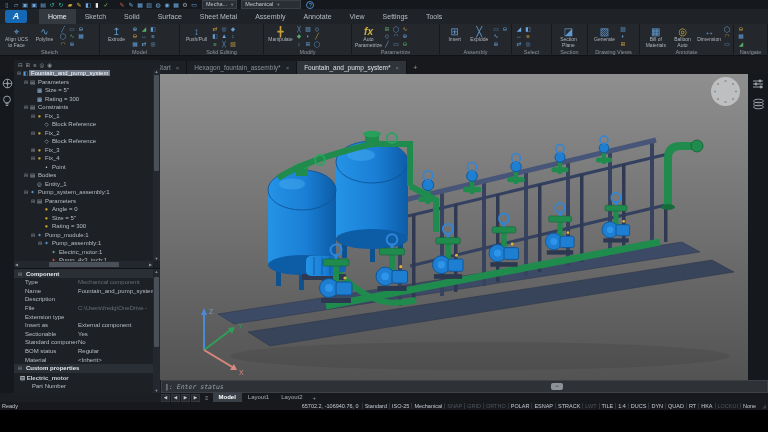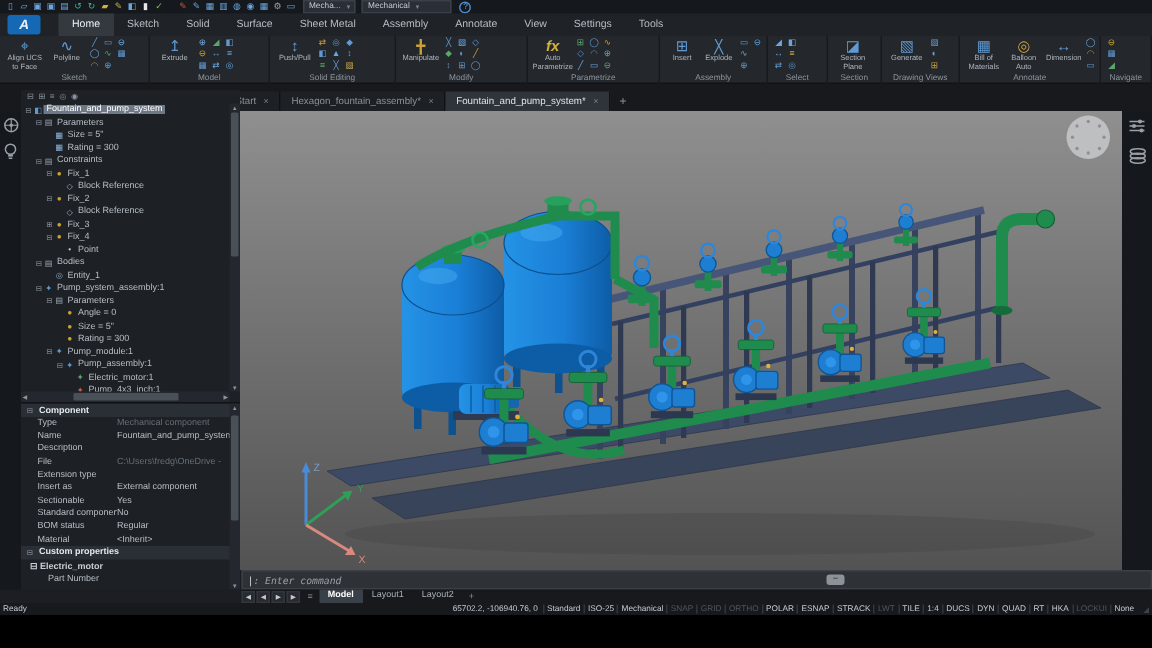--- a/index.html
+++ b/index.html
@@ -736,21 +736,21 @@
       <g stroke="#9aa0a6" stroke-width="1" fill="none">
         <ellipse cx="6.5" cy="3" rx="5" ry="1.8"></ellipse>
           <ellipse cx="6.5" cy="6" rx="5" ry="1.8"></ellipse>
           <ellipse cx="6.5" cy="9" rx="5" ry="1.8"></ellipse>
       </g>
     </svg>
   </div>
 
   <div class="cmdrow">
     <span class="cur">|</span>
-    <span class="hint">: Enter command</span>
+    <span class="hint">: Enter status</span>
     <span class="cmdmin">−</span>
   </div>
 
   <div class="layoutrow" id="layoutRow">
       <span class="navb">◀</span>
       <span class="navb">◀</span>
       <span class="navb">▶</span>
       <span class="navb">▶</span>
       <span class="burger">≡</span>
       <span class="ltab active">Model</span>

